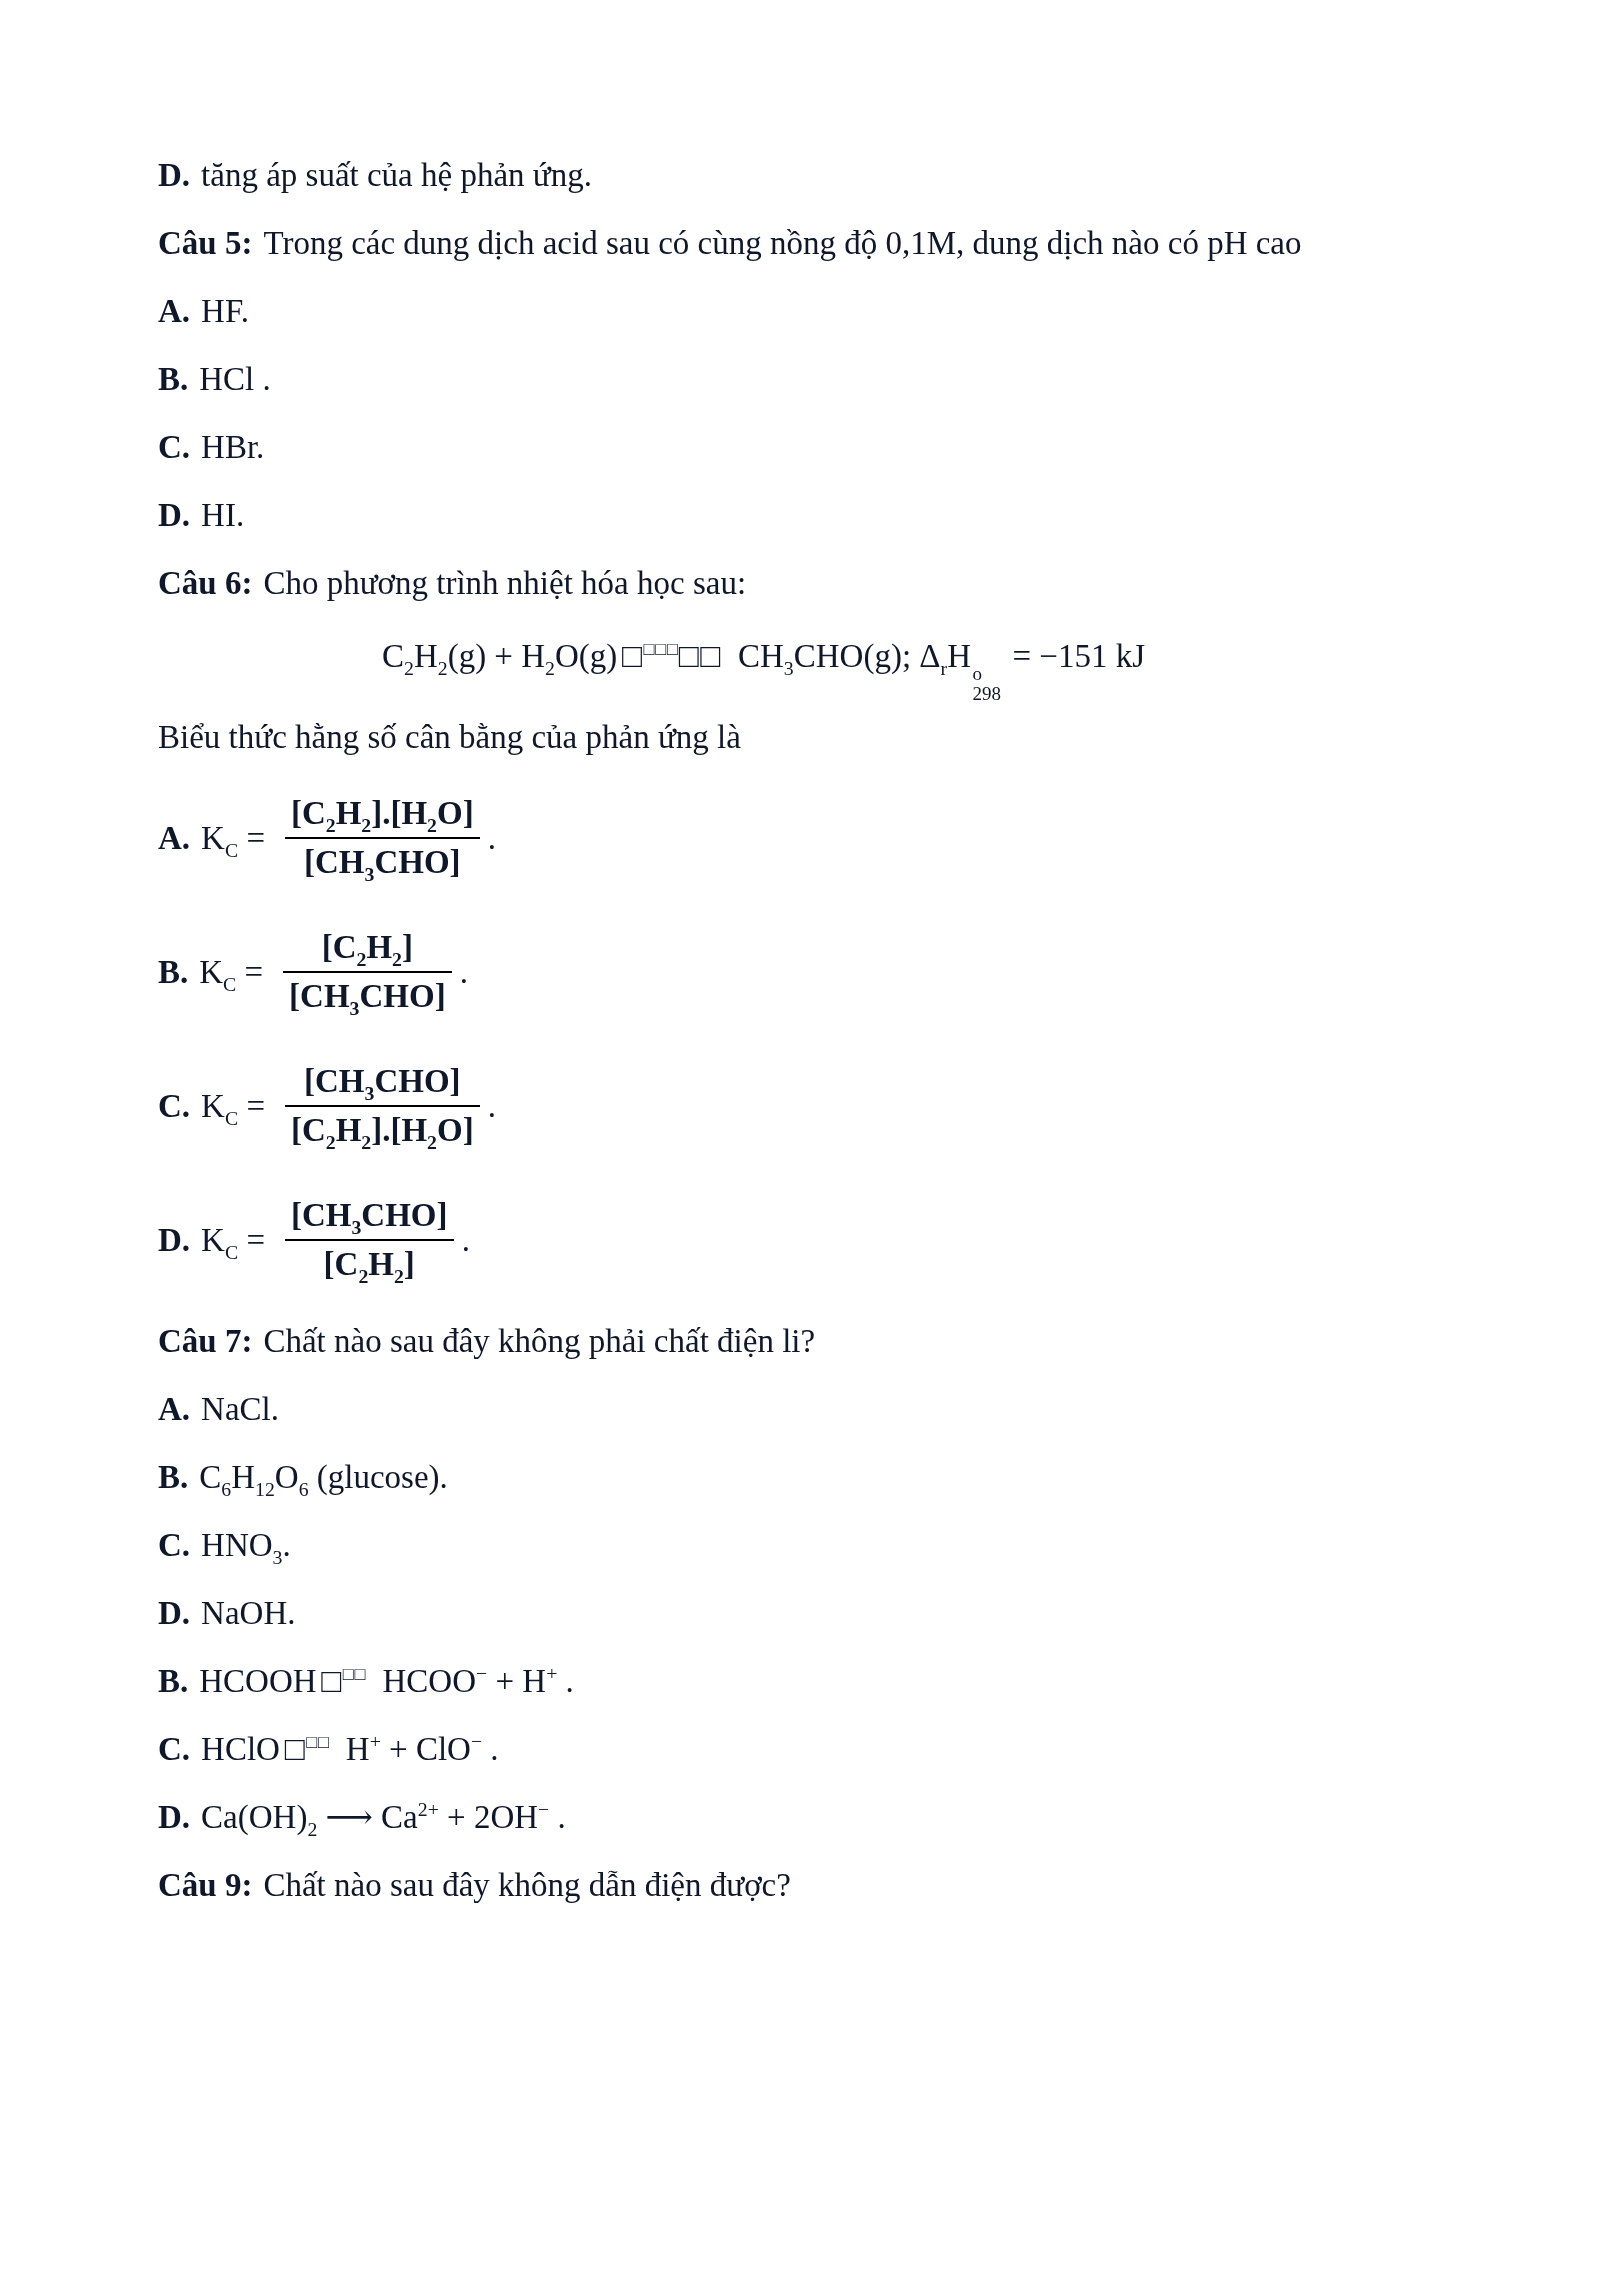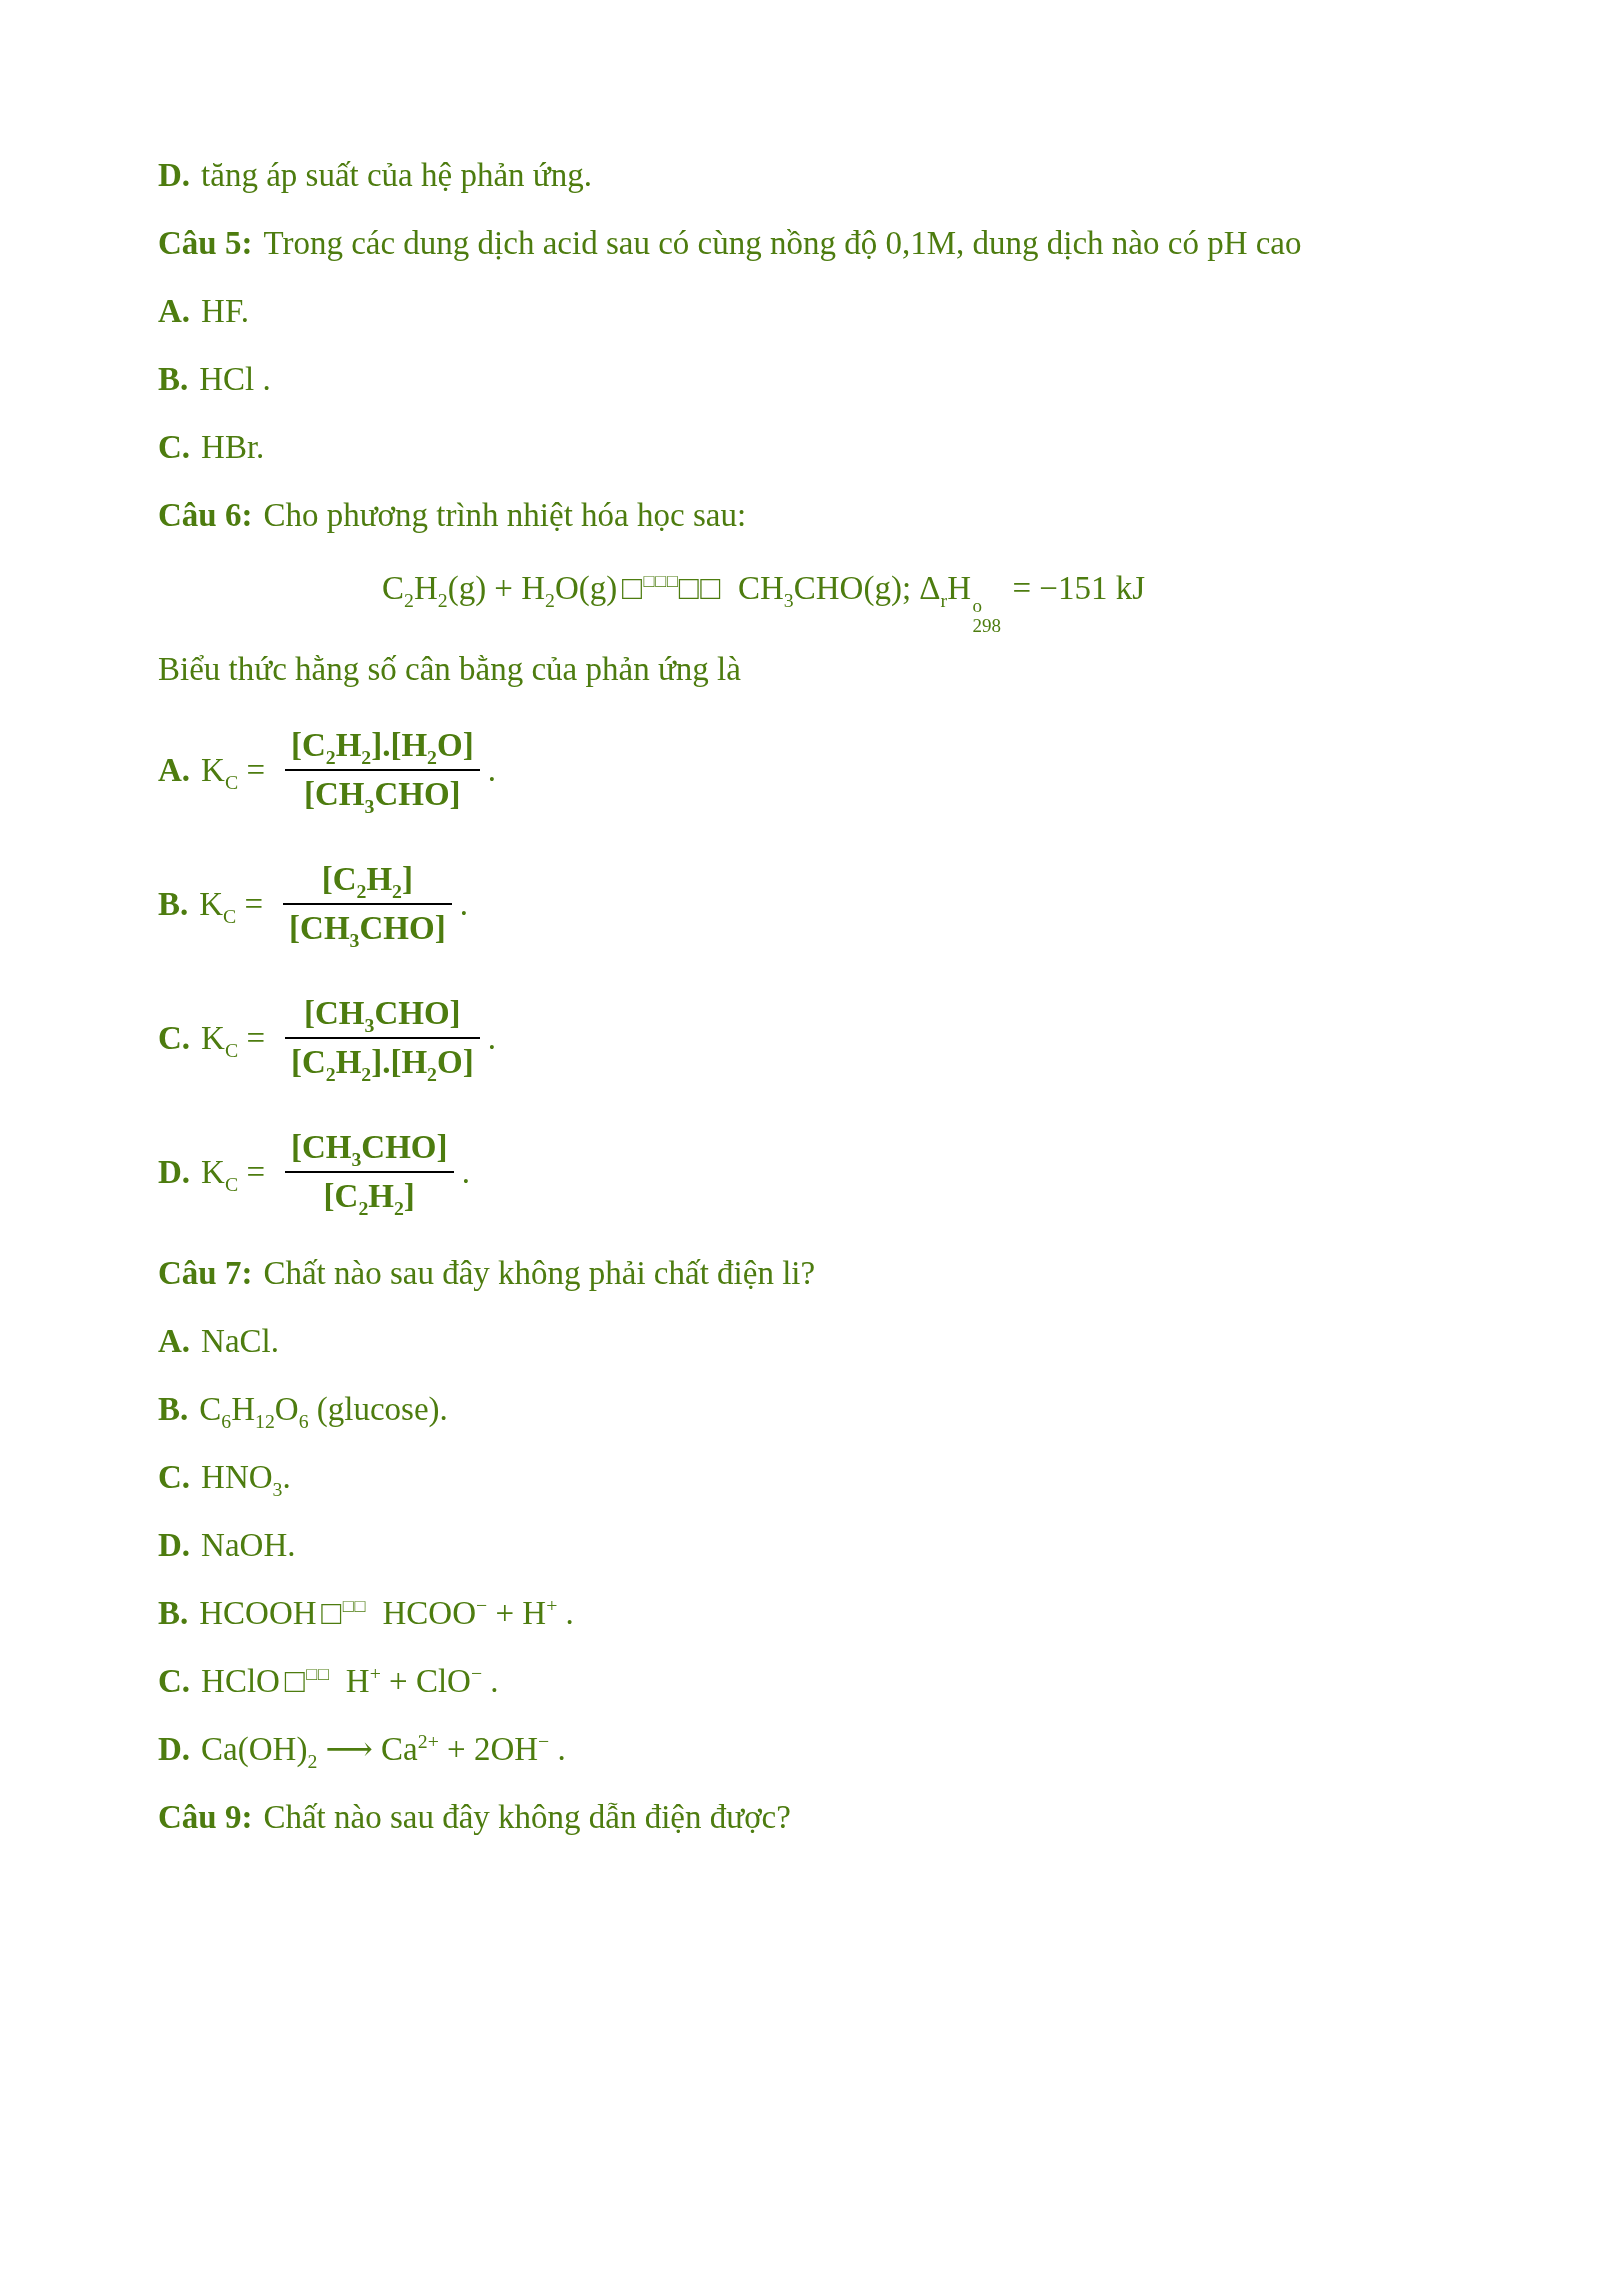--- a/index.html
+++ b/index.html
@@ -3,21 +3,21 @@
 <meta charset="utf-8">
 <style>
   html,body{margin:0;padding:0;background:#ffffff;}
   .page{
     position:relative;
     width:1623px;
     height:2295px;
     background:#ffffff;
     font-family:"Liberation Serif","DejaVu Serif",serif;
     font-size:33px;
-    color:#4d7c0f;
+    color:#0f172a;
     overflow:hidden;
   }
   .content{
     position:absolute;
     left:158px;
     top:141px;
     right:118px;
   }
   .line{
     min-height:68px;
@@ -69,20 +69,21 @@
 </head>
 <body>
 
 <div class="page">
   <div class="content">
       <div class="line"><span class="lbl">D.</span><span>tăng áp suất của hệ phản ứng.</span></div>
       <div class="line"><span class="lbl">Câu 5:</span><span>Trong các dung dịch acid sau có cùng nồng độ 0,1M, dung dịch nào có pH cao</span></div>
       <div class="line"><span class="lbl">A.</span><span>HF.</span></div>
       <div class="line"><span class="lbl">B.</span><span>HCl .</span></div>
       <div class="line"><span class="lbl">C.</span><span>HBr.</span></div>
+      <div class="line"><span class="lbl">D.</span><span>HI.</span></div>
       <div class="line"><span class="lbl">Câu 6:</span><span>Cho phương trình nhiệt hóa học sau:</span></div>
       <div class="line eq"><span>C<sub>2</sub>H<sub>2</sub>(g) + H<sub>2</sub>O(g)<span class="tofu">□<sup>□□□</sup>□□</span> CH<sub>3</sub>CHO(g); Δ<sub>r</sub>H<span class="stk">
             <span>o</span>
             <span>298</span>
           </span> = −151 kJ</span></div>
       <div class="line"><span>Biểu thức hằng số cân bằng của phản ứng là</span></div>
       <div class="line frac">
         <span class="lbl">A.</span>
         <span class="kc">K<sub>C</sub> =</span>
         <span class="frac-box">

